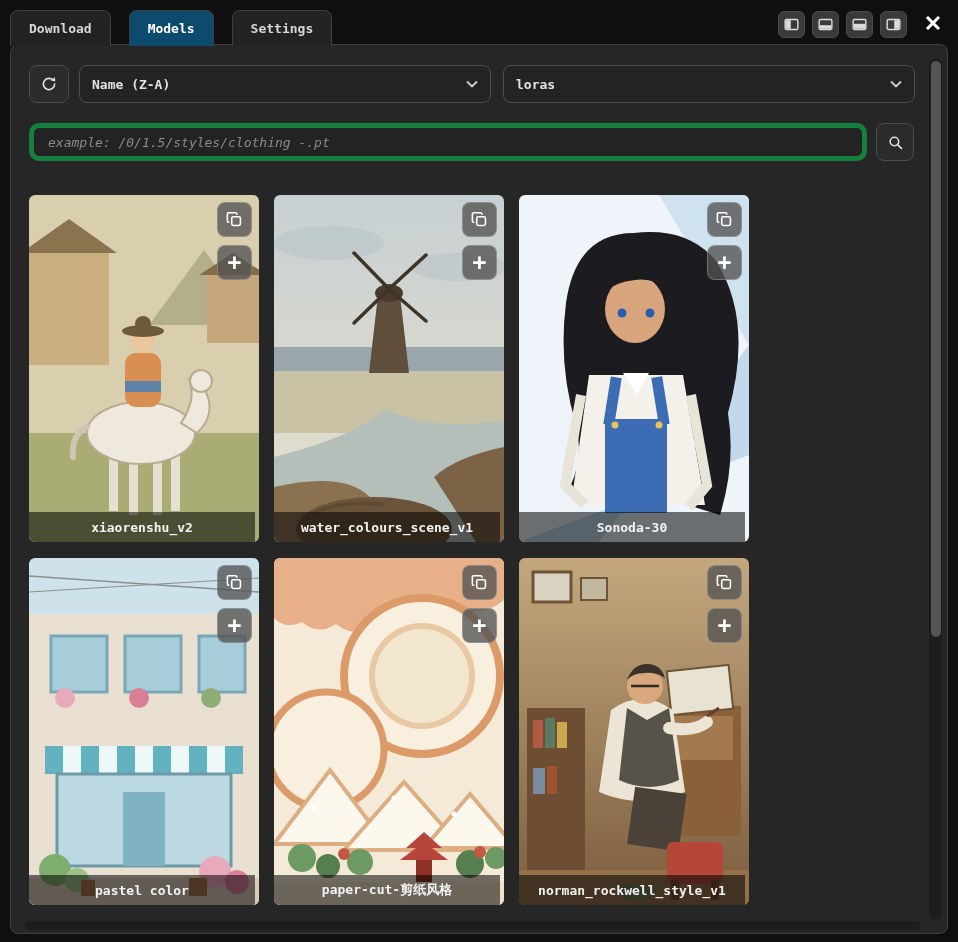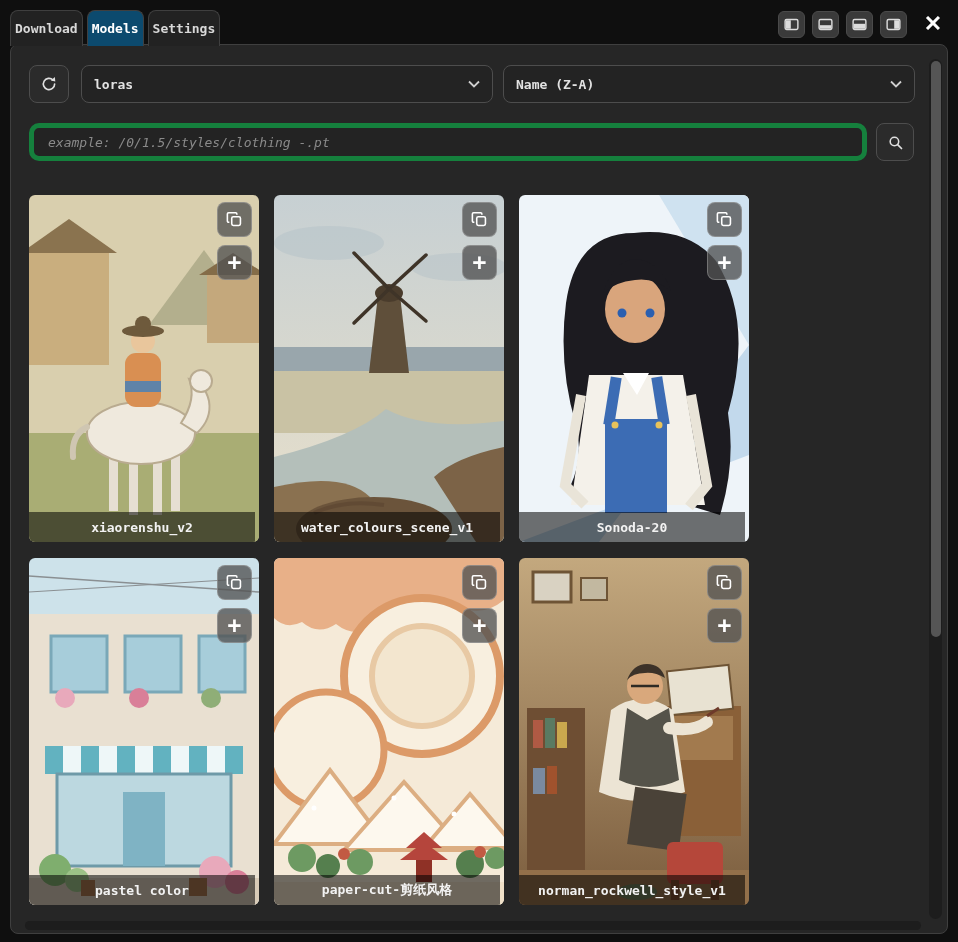--- a/index.html
+++ b/index.html
@@ -10,21 +10,21 @@
     position: relative;
     overflow: hidden;
     color: #e6e6e6;
   }
   
   .tabbar {
     position: absolute; left: 10px; top: 8px; right: 10px; height: 37px;
     display: flex; align-items: flex-end; z-index: 3;
   }
   .tab {
-    height: 36px; padding: 0 4px; margin-right: 4px;
+    height: 36px; padding: 0 18px; margin-right: 18px;
     display: flex; align-items: center;
     background: #222222; border: 1px solid #3f3f3f; border-bottom: none;
     border-radius: 8px 8px 0 0;
     font-size: 13px; font-weight: bold; color: #d8d8d8;
     cursor: pointer; position: relative; top: 1px;
   }
   .tab.active { background: #0c4a6e; color: #ffffff; z-index: 4; }
   .winbtns { margin-left: auto; display: flex; align-items: center; gap: 7px; padding-bottom: 6px; }
   .dockbtn {
     width: 27px; height: 27px; border-radius: 6px;
@@ -162,28 +162,28 @@
 
 <div class="panel">
 
   <div class="toolbar">
     <button class="iconbtn">
       <svg viewBox="0 0 24 24">
         <path d="M19.5 12a7.5 7.5 0 1 1-2.2-5.3" fill="none" stroke="#e0e0e0" stroke-width="2.2" stroke-linecap="round"></path>
         <polygon points="19.8,2.5 20.4,8.6 14.4,7.2" fill="#e0e0e0"></polygon>
       </svg>
     </button>
+    <div class="selectbox sort">
+      <span>Name (Z-A)</span>
+      <svg class="chev" viewBox="0 0 12 8">
+        <polyline points="1,1.5 6,6.5 11,1.5" fill="none" stroke="#cfcfcf" stroke-width="1.8"></polyline>
+      </svg>
+    </div>
     <div class="selectbox folder">
       <span>loras</span>
-      <svg class="chev" viewBox="0 0 12 8">
-        <polyline points="1,1.5 6,6.5 11,1.5" fill="none" stroke="#cfcfcf" stroke-width="1.8"></polyline>
-      </svg>
-    </div>
-    <div class="selectbox sort">
-      <span>Name (Z-A)</span>
       <svg class="chev" viewBox="0 0 12 8">
         <polyline points="1,1.5 6,6.5 11,1.5" fill="none" stroke="#cfcfcf" stroke-width="1.8"></polyline>
       </svg>
     </div>
   </div>
 
   <div class="searchrow">
     <input class="searchinput" type="text" placeholder="example: /0/1.5/styles/clothing -.pt" style="">
     <button class="searchbtn">
       <svg viewBox="0 0 24 24">
@@ -291,21 +291,21 @@
       </svg>
       <div class="ovlbtn copy">
         <svg viewBox="0 0 24 24">
           <rect x="8.5" y="8.5" width="11" height="11" rx="2" fill="none" stroke="#ffffff" stroke-width="2"></rect>
           <path d="M5.5 15.5 h-1 a1.5 1.5 0 0 1 -1.5 -1.5 v-9 a1.5 1.5 0 0 1 1.5 -1.5 h9 a1.5 1.5 0 0 1 1.5 1.5 v1" fill="none" stroke="#ffffff" stroke-width="2"></path>
         </svg>
       </div>
       <div class="ovlbtn add">
         <span>+</span>
       </div>
-      <div class="cardtitle">Sonoda-20</div>
+      <div class="cardtitle">Sonoda-30</div>
     </div>
 
     <div class="card">
       <svg class="art" viewBox="0 0 230 347" preserveAspectRatio="none">
         <rect width="230" height="347" fill="#cde2ea"></rect>
         <line x1="0" y1="18" x2="230" y2="34" stroke="#8a8f92" stroke-width="1.5"></line>
         <line x1="0" y1="34" x2="230" y2="20" stroke="#8a8f92" stroke-width="1"></line>
         <rect y="56" width="230" height="291" fill="#e9e0d1"></rect>
         <rect x="22" y="78" width="56" height="56" fill="#a7cdda" stroke="#7aa8b8" stroke-width="3"></rect>
         <rect x="96" y="78" width="56" height="56" fill="#a7cdda" stroke="#7aa8b8" stroke-width="3"></rect>

